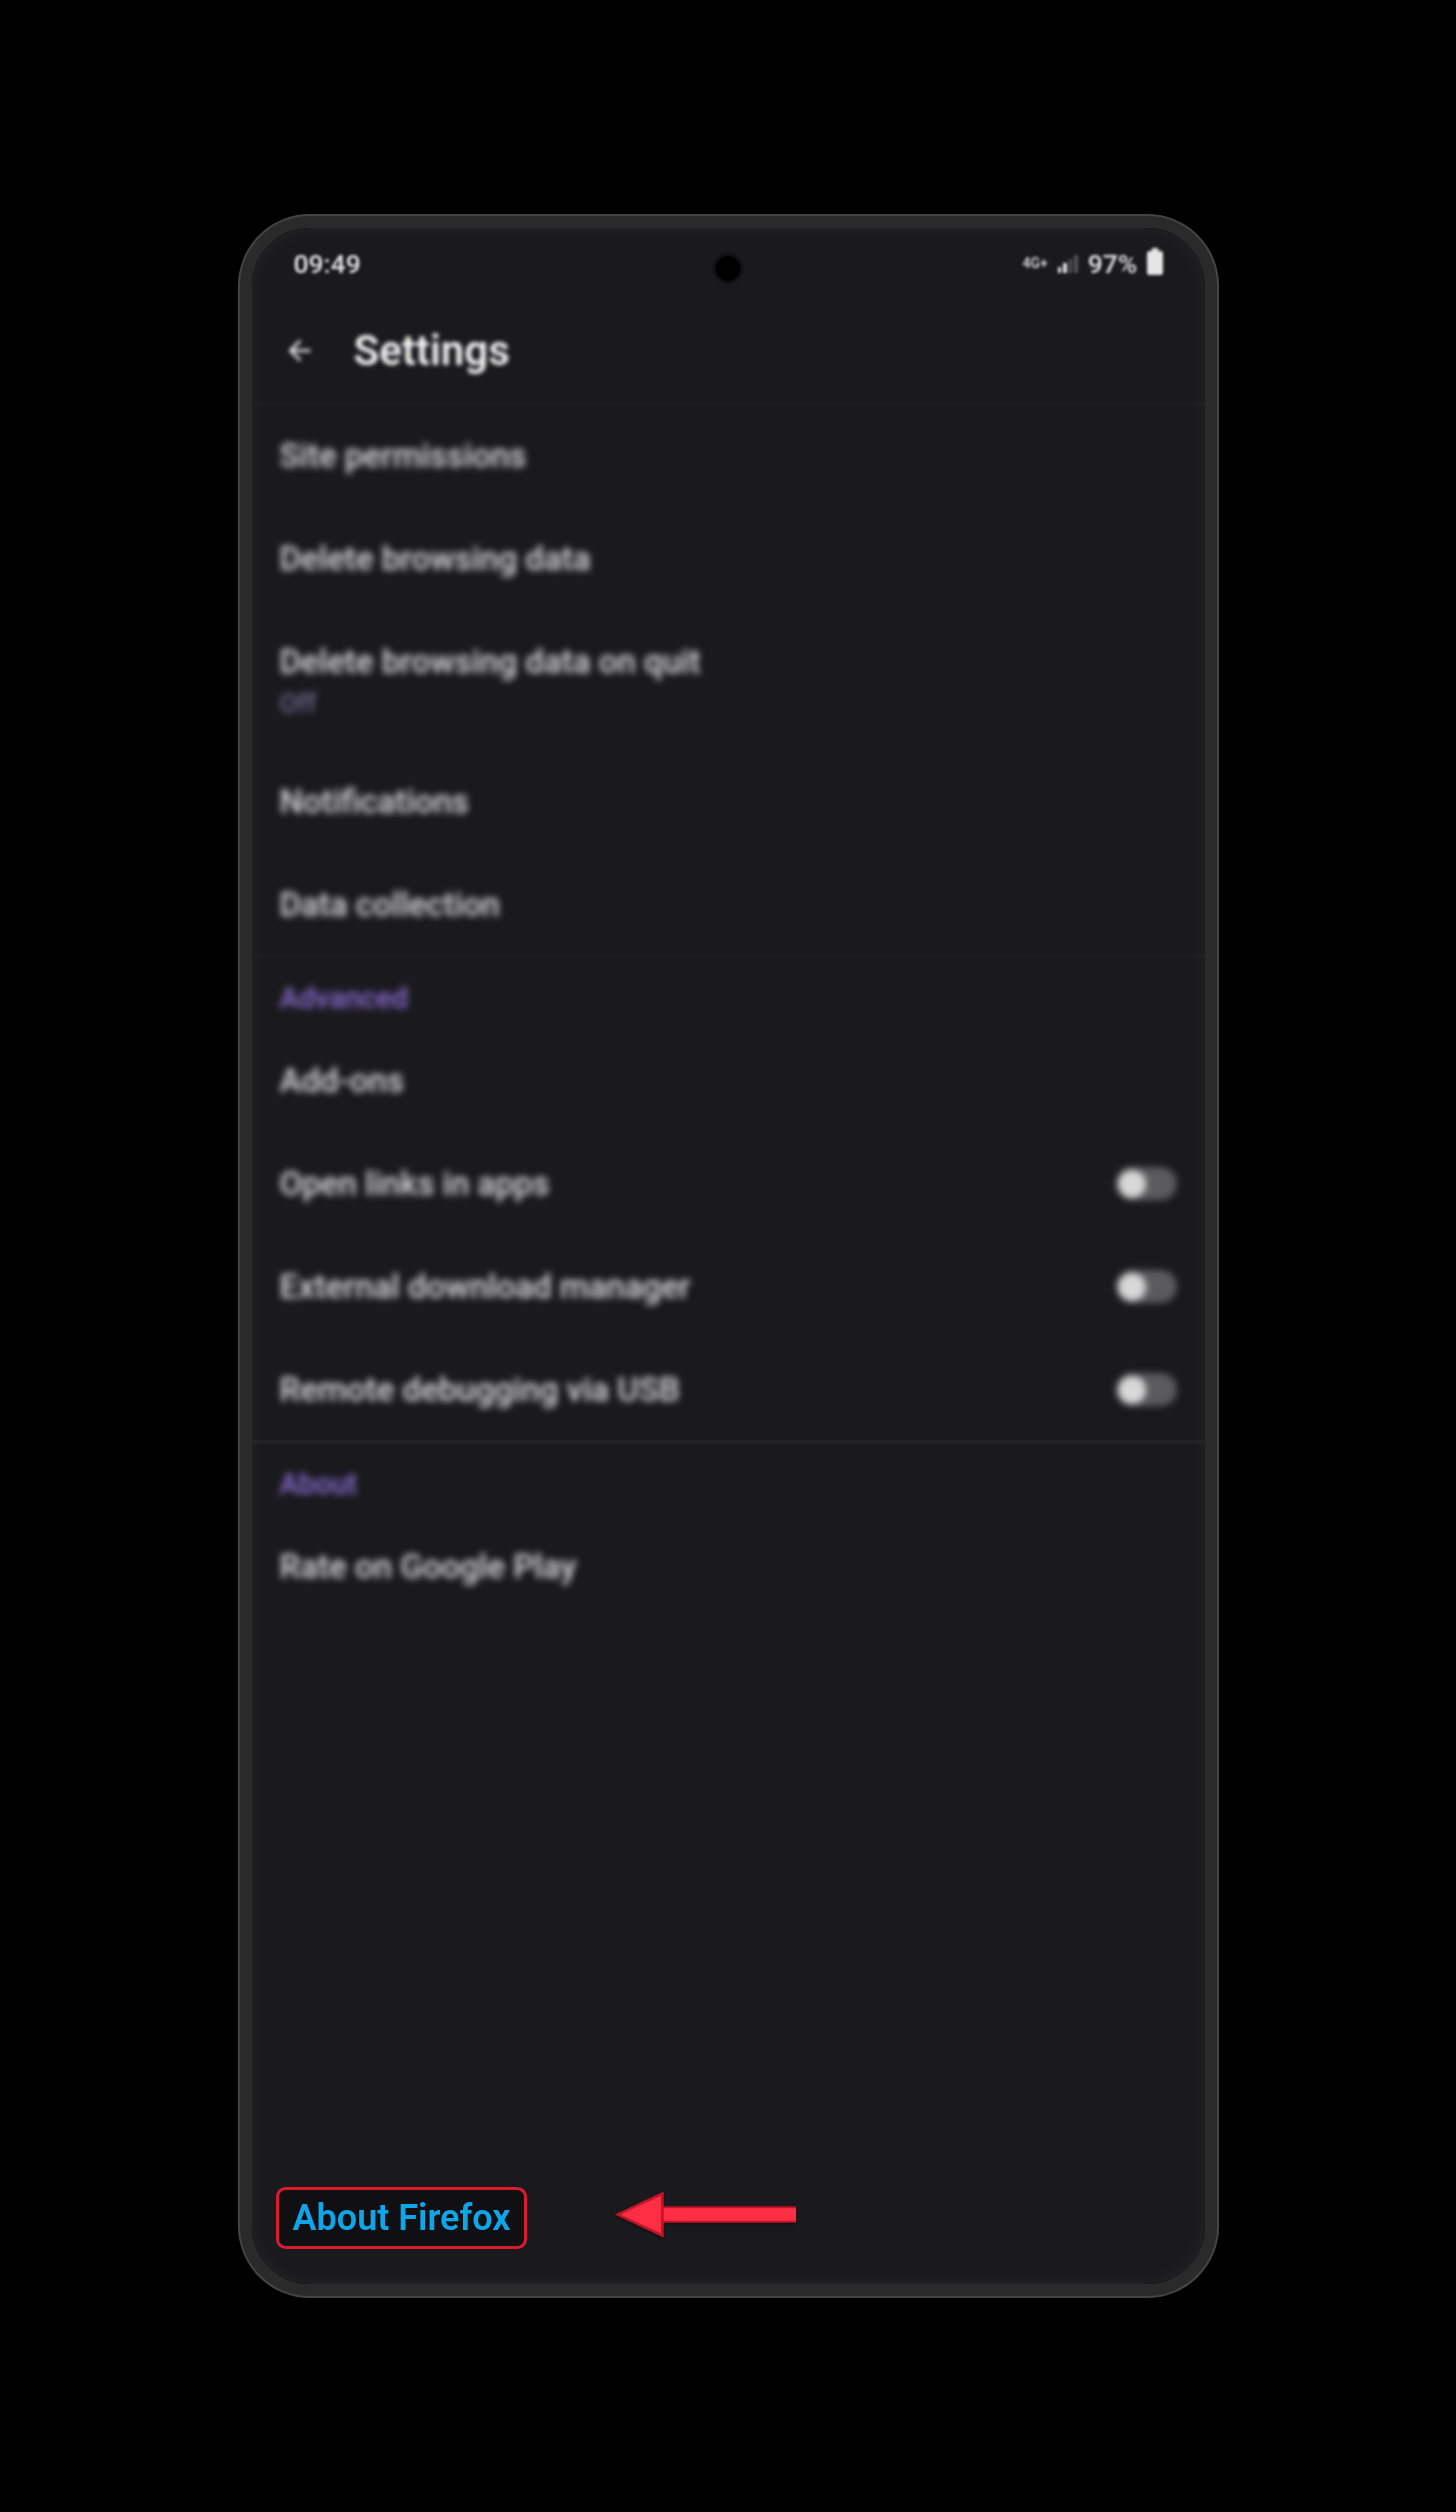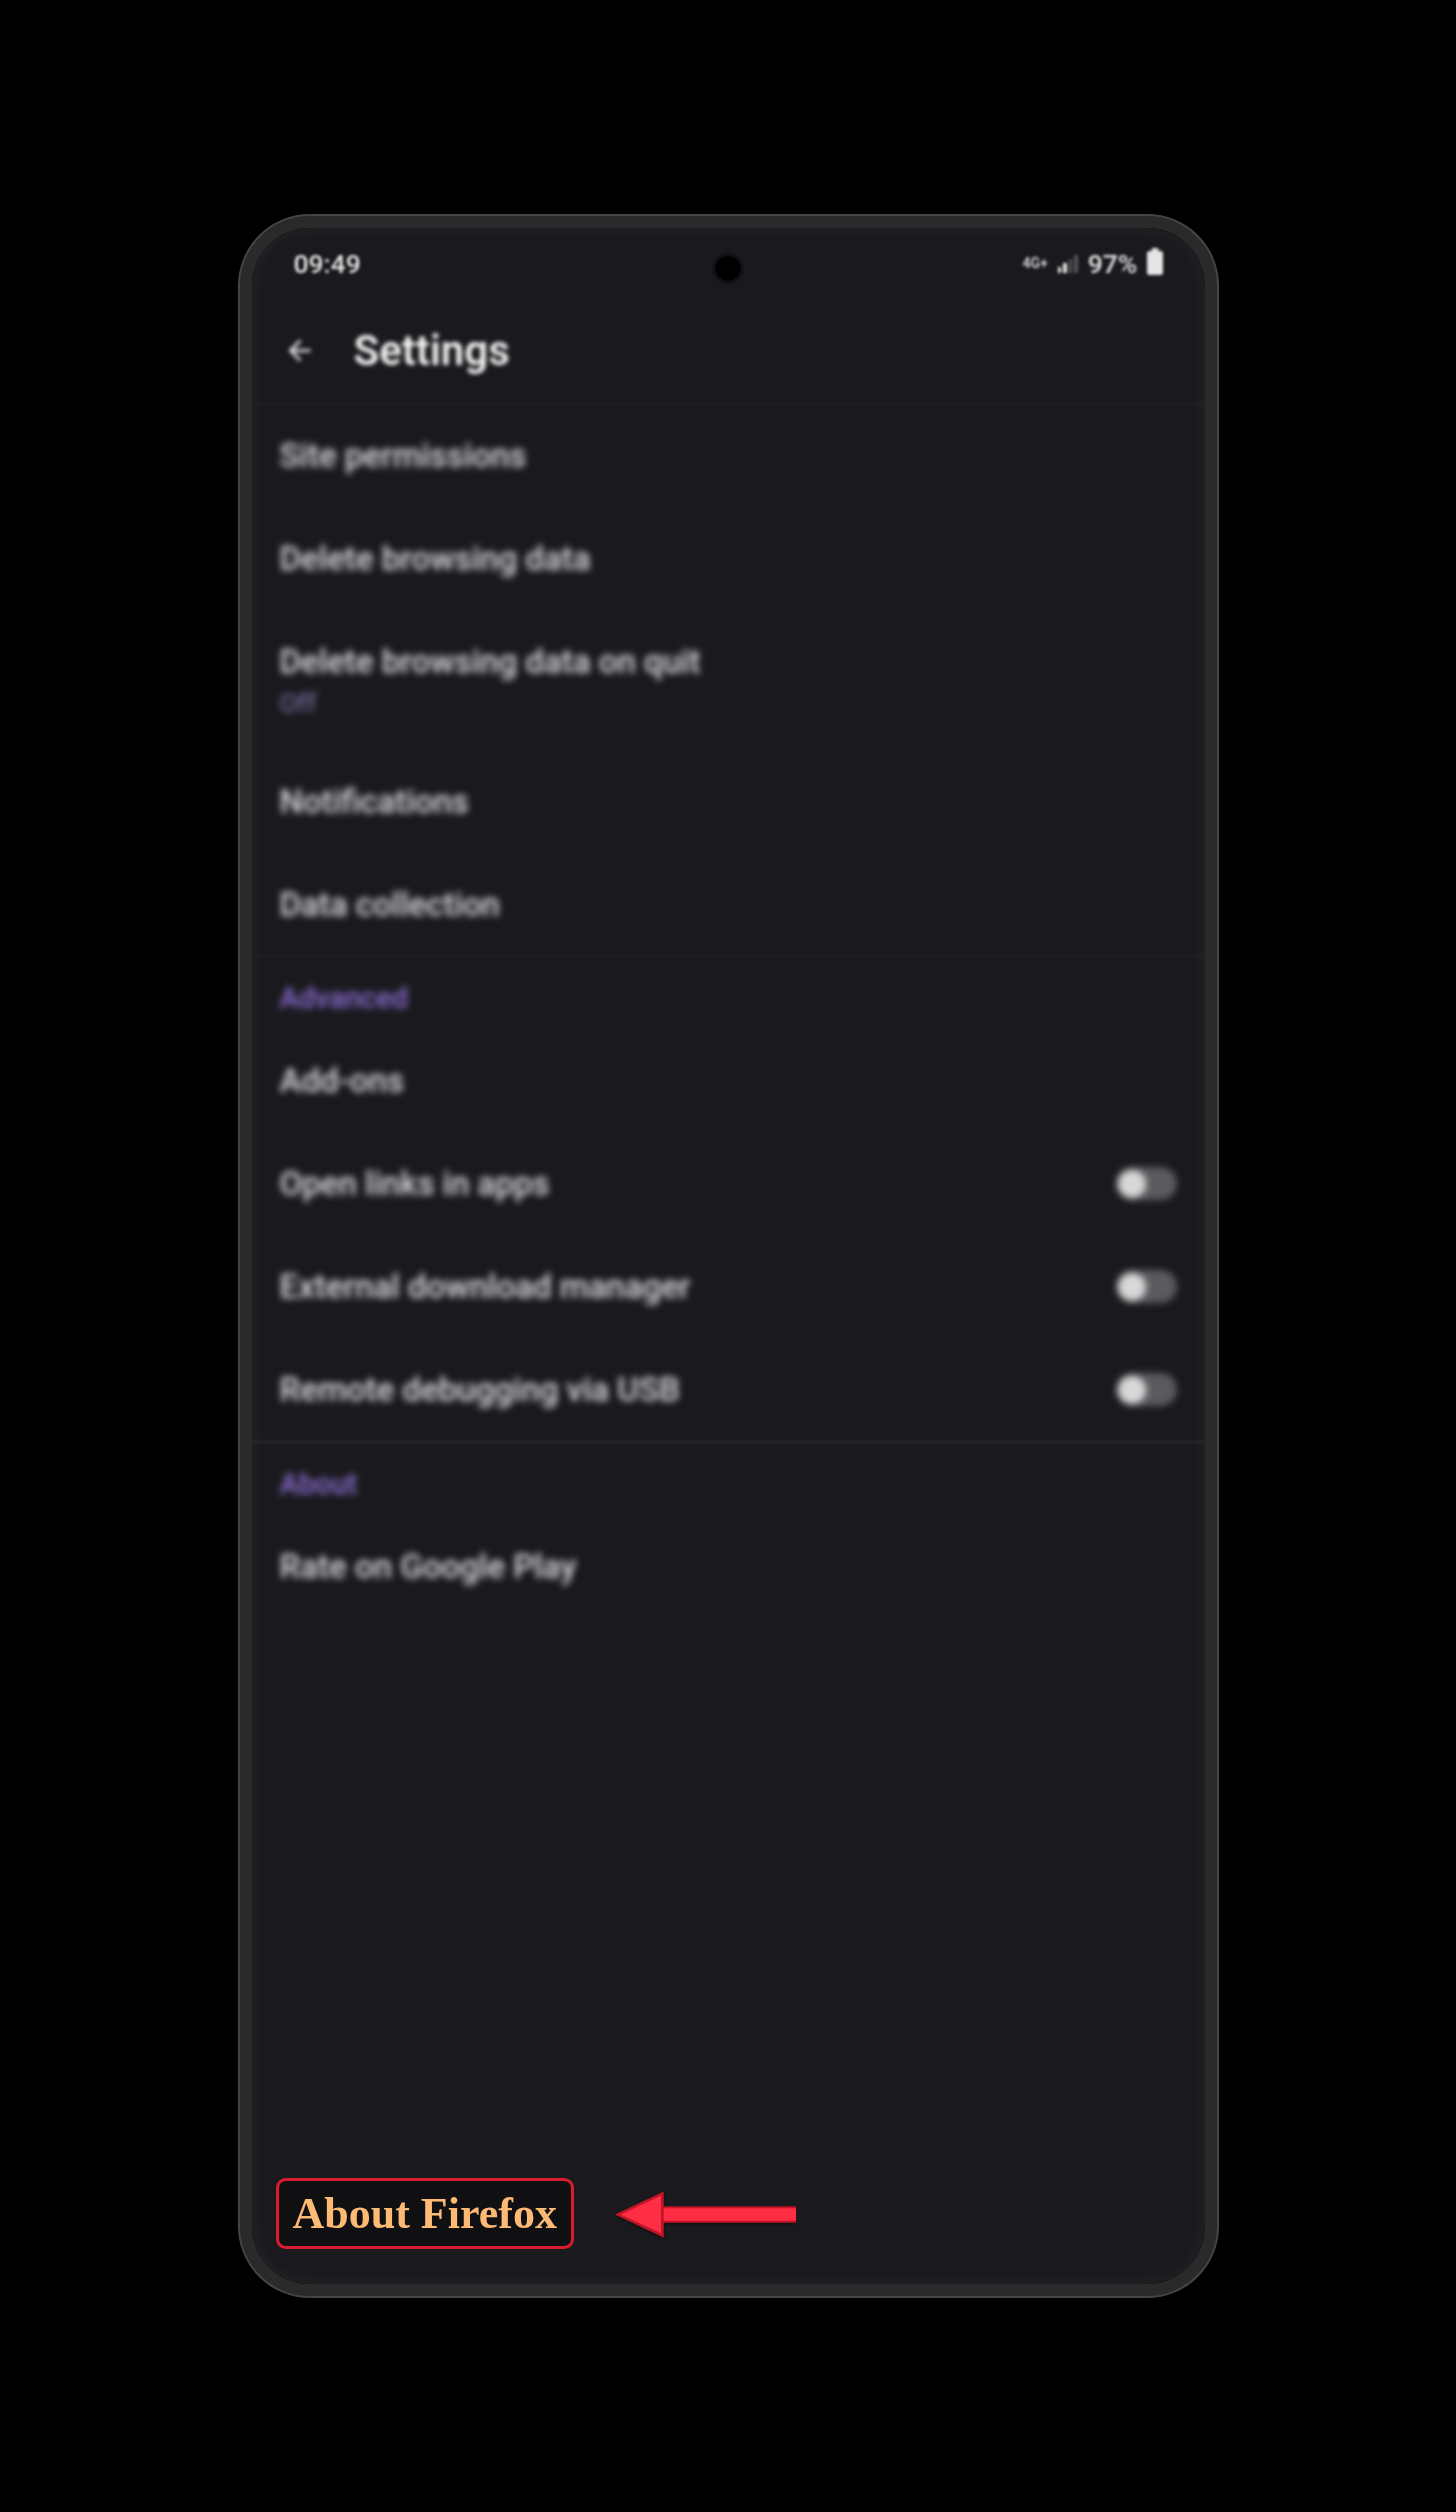--- a/index.html
+++ b/index.html
@@ -204,24 +204,23 @@
     
     .highlight-box {
       display: inline-block;
       border: 3.5px solid #d81b2f;
       border-radius: 9.8px;
       padding: 7px 14px;
       background: rgba(0,0,0,0.35);
     }
     
     .highlight-label {
-      font-size: 44px;
+      font-size: 36px;
       font-weight: 600;
-      color: #fdba74;
-      font-family: Liberation Serif, serif;
+      color: #0ea5e9;
     }
     
     
     .annotation-arrow {
       position: absolute;
       bottom: 35px;
       left: 356px;
       z-index: 60;
     }
     

